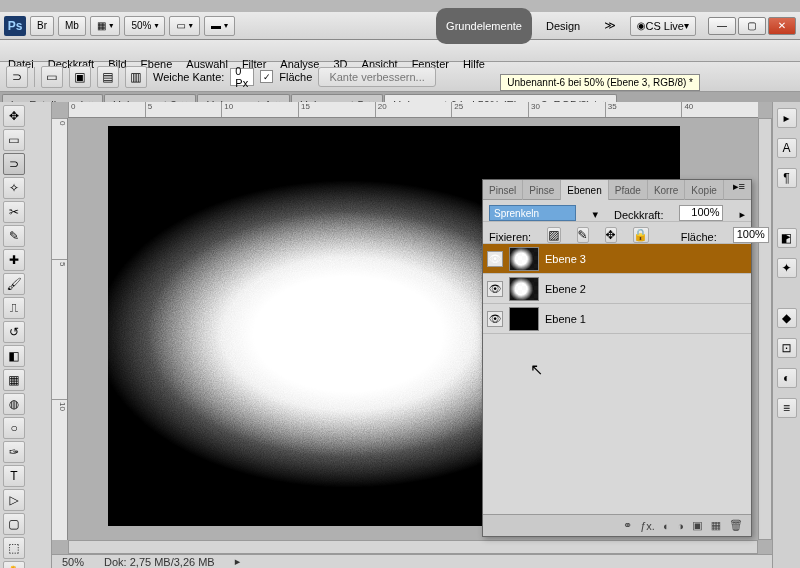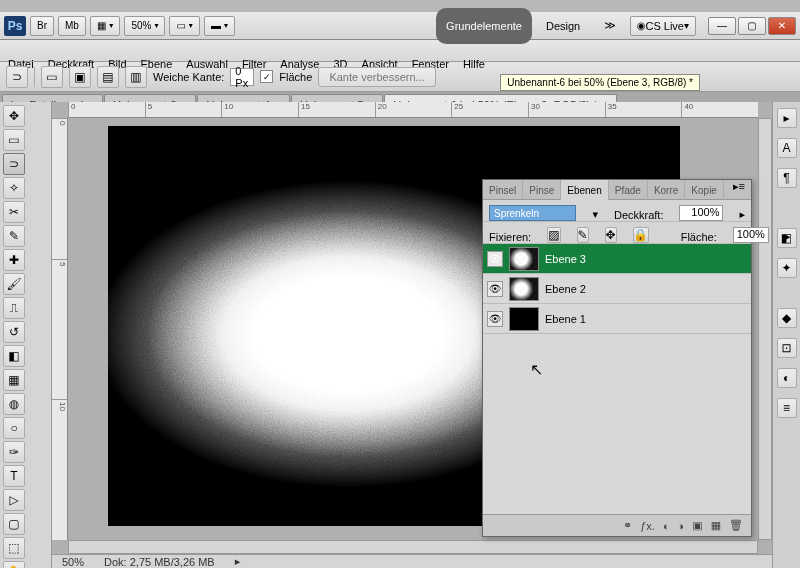--- a/index.html
+++ b/index.html
@@ -43,21 +43,21 @@
   .layers-panel { position:absolute; top:179px; left:482px; width:270px; height:358px; background:#d5d5d5; border:1px solid #666; box-shadow:2px 2px 6px rgba(0,0,0,0.3); display:flex; flex-direction:column; }
   .panel-tabs { height:20px; background:#c0c0c0; display:flex; border-bottom:1px solid #999; }
   .panel-tabs .pt { padding:0 6px; height:20px; display:flex; align-items:center; font-size:10px; cursor:pointer; color:#555; border-right:1px solid #aaa; }
   .panel-tabs .pt.active { background:#d5d5d5; color:#000; }
   .panel-tabs .more { margin-left:auto; padding:0 6px; }
   .panel-row { height:22px; display:flex; align-items:flex-end; padding:0 6px; gap:16px; font-size:10px; border-bottom:1px solid #bbb; }
   .panel-row .sel { flex:1; background:#6fa8dc; border:1px solid #4a7aa8; height:16px; padding:0 4px; color:#fff; font-size:10px; display:flex; align-items:center; }
   .panel-row .numf { width:44px; height:16px; background:#fff; border:1px solid #999; text-align:right; padding:0 3px; }
   .layer-list { flex:1; background:#d8d8d8; overflow:auto; }
   .layer { height:30px; display:flex; align-items:center; border-bottom:1px solid #bbb; padding:0 4px; gap:6px; }
-  .layer.sel { background:#15803d; color:#fff; }
+  .layer.sel { background:#a16207; color:#fff; }
   .eye { width:16px; height:16px; border:1px solid #999; background:#e8e8e8; display:flex; align-items:center; justify-content:center; font-size:10px; }
   .thumb { width:30px; height:24px; border:1px solid #888; background:#fff; }
   .thumb.black { background:#000; }
   .thumb.checker { background:repeating-conic-gradient(#ccc 0 25%,#fff 0 50%) 0 0/8px 8px; position:relative; }
   .thumb.checker::after { content:""; position:absolute; inset:0; background:radial-gradient(circle at 40% 50%,#fff 0%,#fff 30%,transparent 60%),#000; mix-blend-mode:normal; opacity:0.9;}
   .panel-foot { height:22px; background:#cacaca; border-top:1px solid #999; display:flex; align-items:center; justify-content:flex-end; gap:8px; padding:0 8px; font-size:11px; color:#444; }
   .cursor { position:absolute; top:360px; left:530px; font-size:16px; color:#000; pointer-events:none; z-index:99; }
   .chk { width:13px; height:13px; border:1px solid #888; background:#fff; display:inline-flex; align-items:center; justify-content:center; font-size:9px; }
 </style>
 </head>

